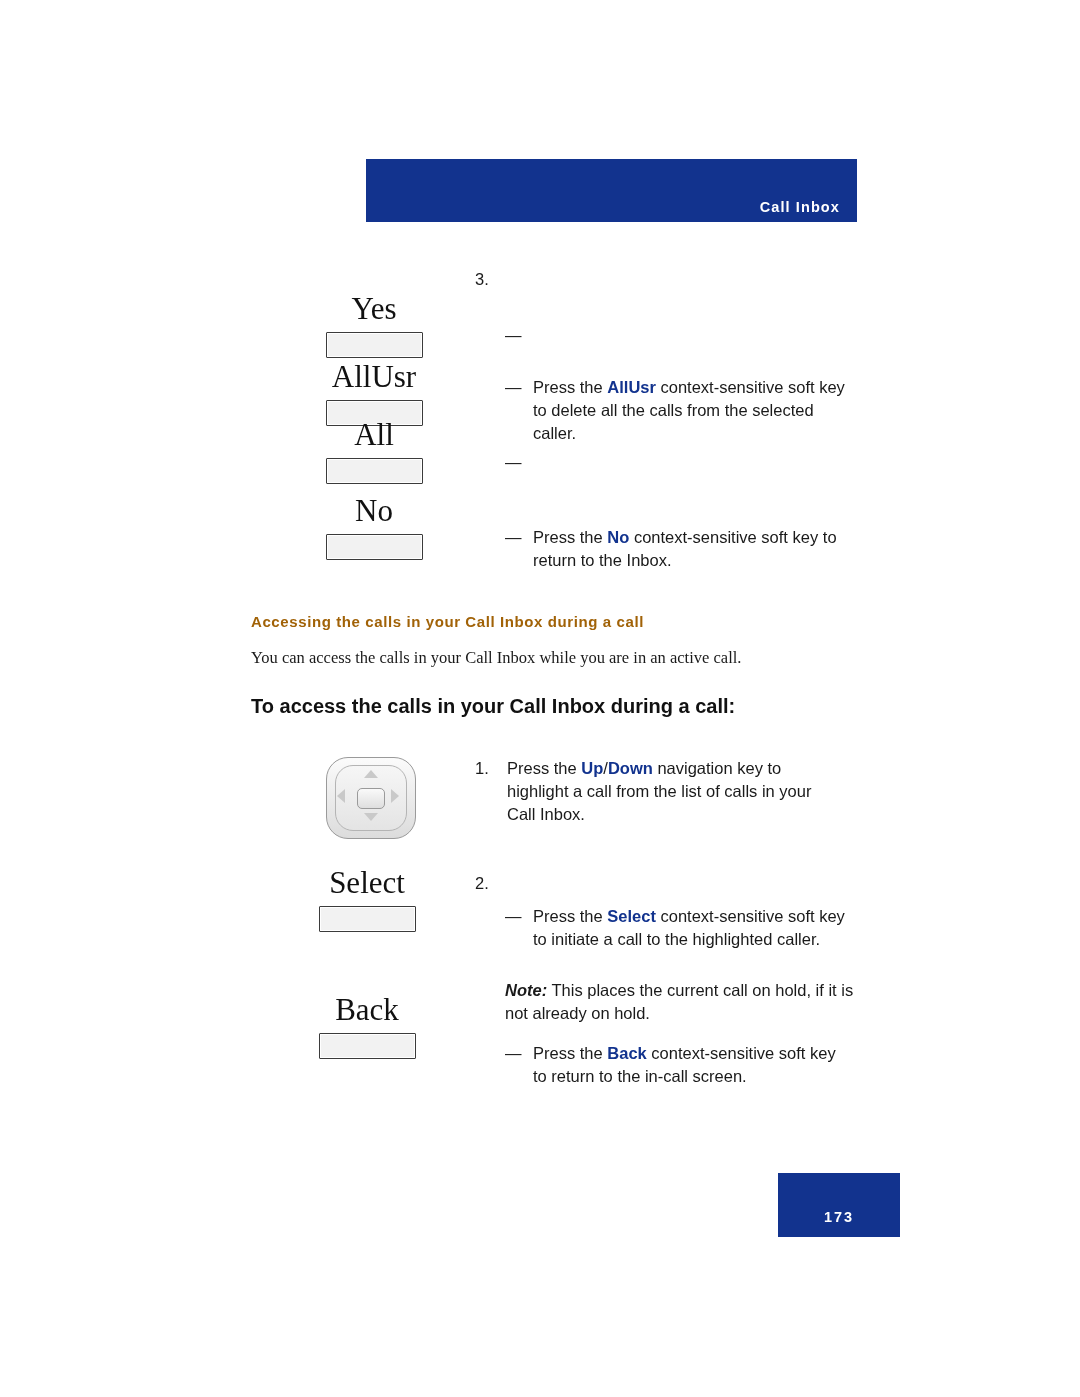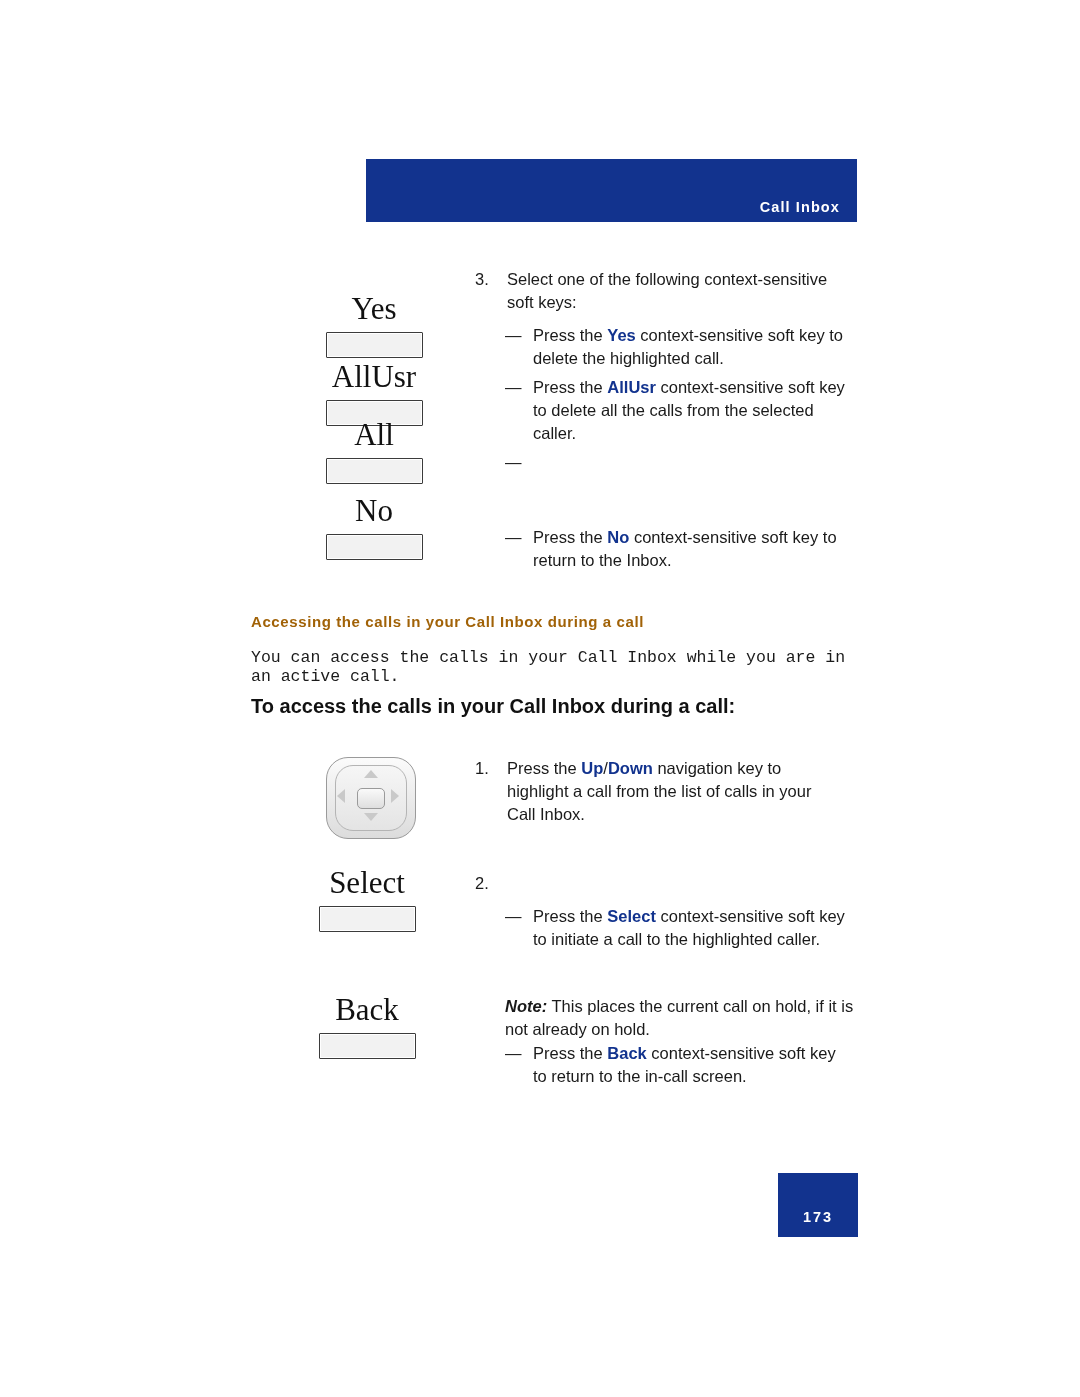--- a/index.html
+++ b/index.html
@@ -179,41 +179,42 @@
     letter-spacing: 0.6px;
     font-family: "Liberation Sans", sans-serif;
   }
   .intro-para {
     position: absolute;
     left: 251px;
     top: 648px;
     width: 620px;
     font-size: 16.5px;
     color: #1a1a1a;
-    font-family: Liberation Mono, monospace;
+    font-family: Liberation Serif, serif;
   }
   .subhead {
     position: absolute;
     left: 251px;
     top: 695px;
     width: 640px;
     font-size: 20px;
     font-weight: bold;
     color: #111111;
     font-family: "Liberation Sans", sans-serif;
   }
 
   
   .page-number-box {
     position: absolute;
     left: 778px;
     top: 1173px;
-    width: 80px;
+    width: 98px;
     height: 64px;
     background: #12338e;
+    padding-left: 24px;
   }
   .page-number-box .pn {
     position: absolute;
     left: 0; right: 0;
     bottom: 12px;
     text-align: center;
     color: #ffffff;
     font-size: 14.5px;
     font-weight: bold;
     letter-spacing: 2px;
@@ -240,26 +241,24 @@
     <div class="softkey-label">All</div>
     <div class="softkey-btn"></div>
   </div>
   <div class="sk4">
     <div class="softkey-label">No</div>
     <div class="softkey-btn"></div>
   </div>
 
   <div class="numlist-item body-text" style="left:475px; top:268px; width:380px;">
     <div class="num">3.</div>
-    <div class="txt">Select one of the following context-sensitive soft keys:</div>
   </div>
 
   <div class="dashitem body-text" style="left:505px; top:324px; width:360px;">
     <div class="dash">—</div>
-    <div class="txt"><span>Press the </span><b class="key">Yes</b><span> context-sensitive soft key to delete the highlighted call.</span></div>
   </div>
 
   <div class="dashitem body-text" style="left:505px; top:376px; width:360px;">
     <div class="dash">—</div>
     <div class="txt"><span>Press the </span><b class="key">AllUsr</b><span> context-sensitive soft key to delete all the calls from the selected caller.</span></div>
   </div>
 
   <div class="dashitem body-text" style="left:505px; top:451px; width:360px;">
     <div class="dash">—</div>
   </div>
@@ -295,21 +294,21 @@
   <div class="sk-select">
     <div class="softkey-label">Select</div>
     <div class="softkey-btn"></div>
   </div>
 
   <div class="dashitem body-text" style="left:505px; top:905px; width:360px;">
     <div class="dash">—</div>
     <div class="txt"><span>Press the </span><b class="key">Select</b><span> context-sensitive soft key to initiate a call to the highlighted caller.</span></div>
   </div>
 
-  <div class="body-text" style="left:505px; top:979px; width:350px;margin-top:16px;">
+  <div class="body-text" style="left:505px; top:979px; width:350px;">
     <span class="note-i">Note:</span><span> This places the current call on hold, if it is not already on hold.</span>
   </div>
 
   <div class="sk-back">
     <div class="softkey-label">Back</div>
     <div class="softkey-btn"></div>
   </div>
 
   <div class="dashitem body-text" style="left:505px; top:1042px; width:360px;">
     <div class="dash">—</div>

